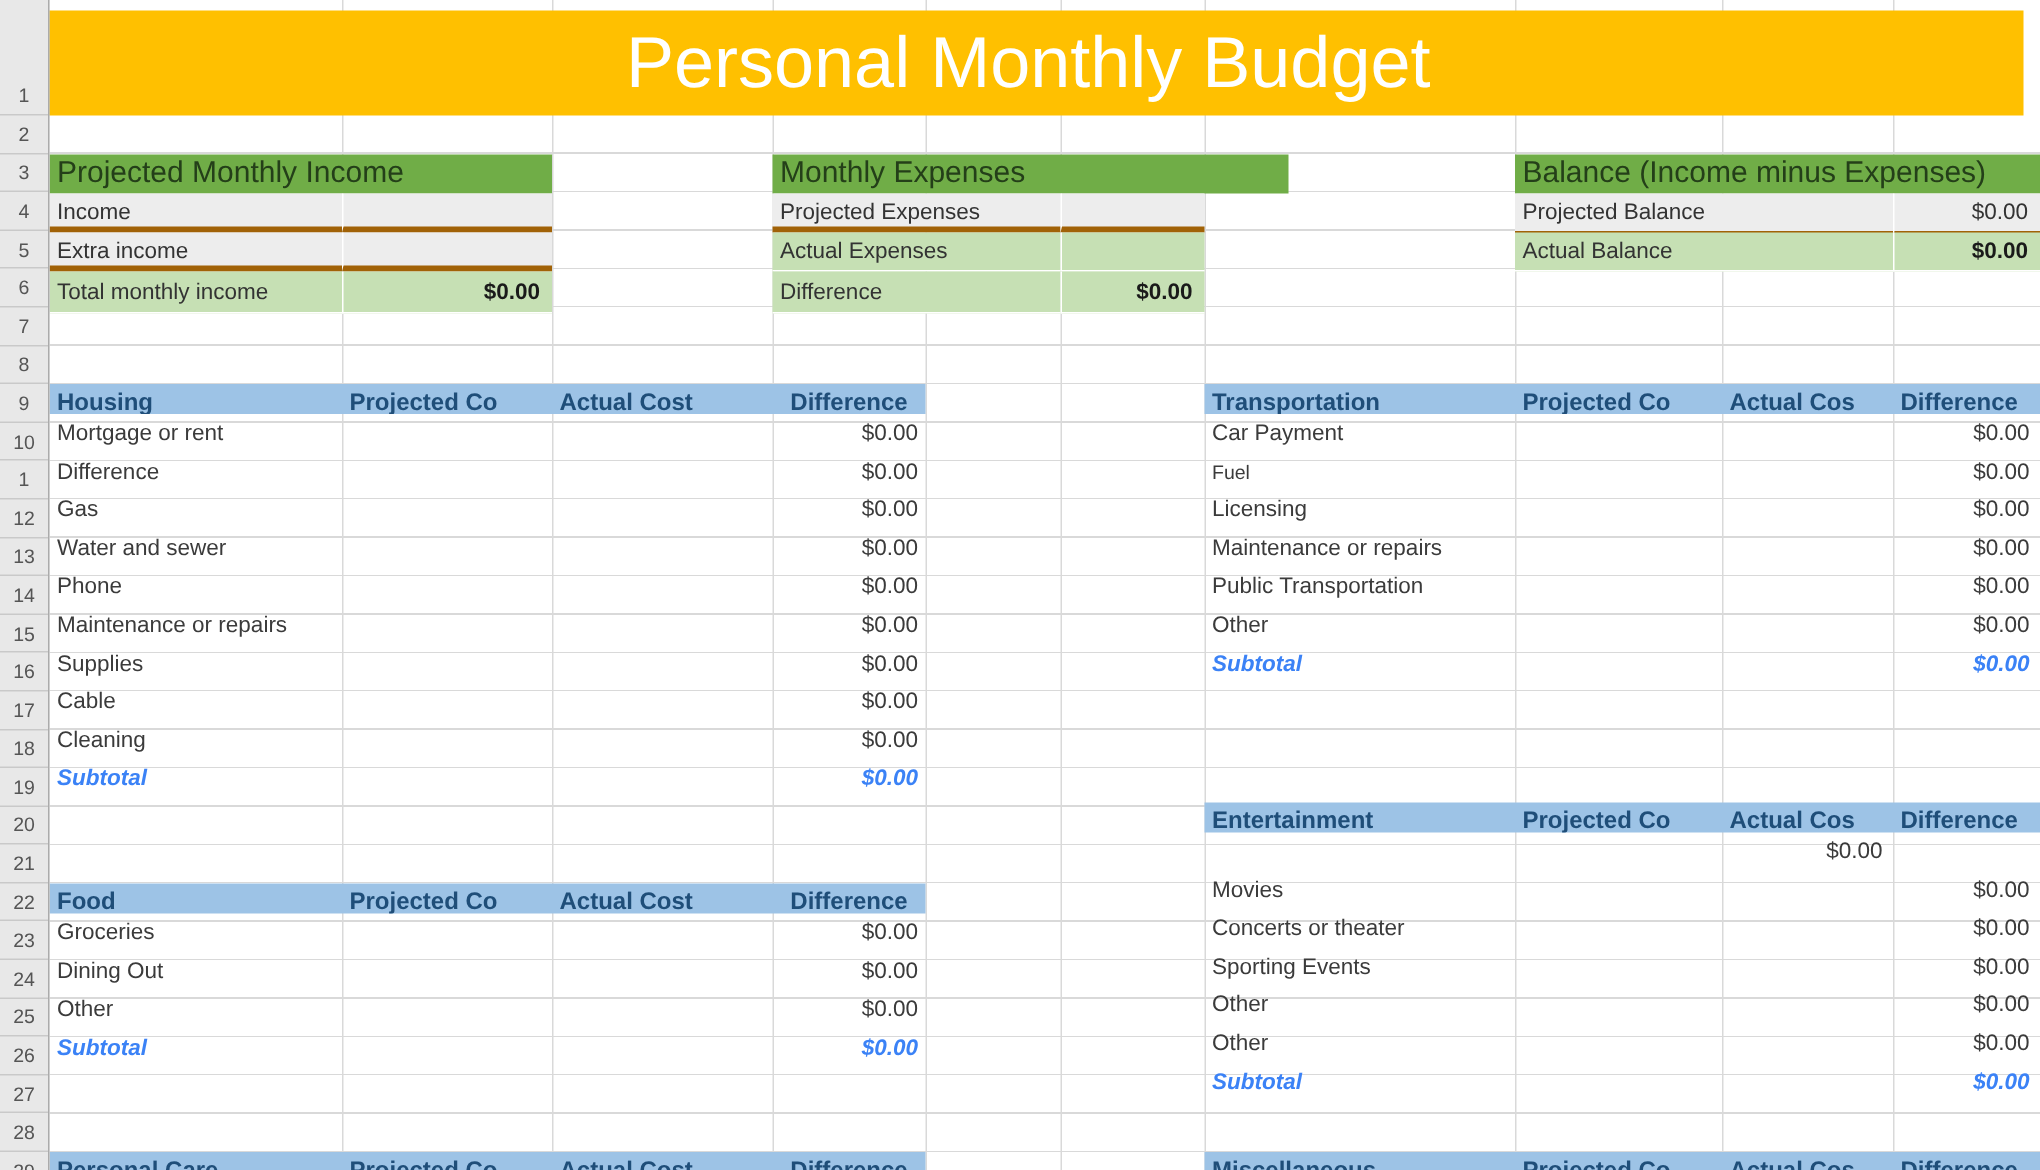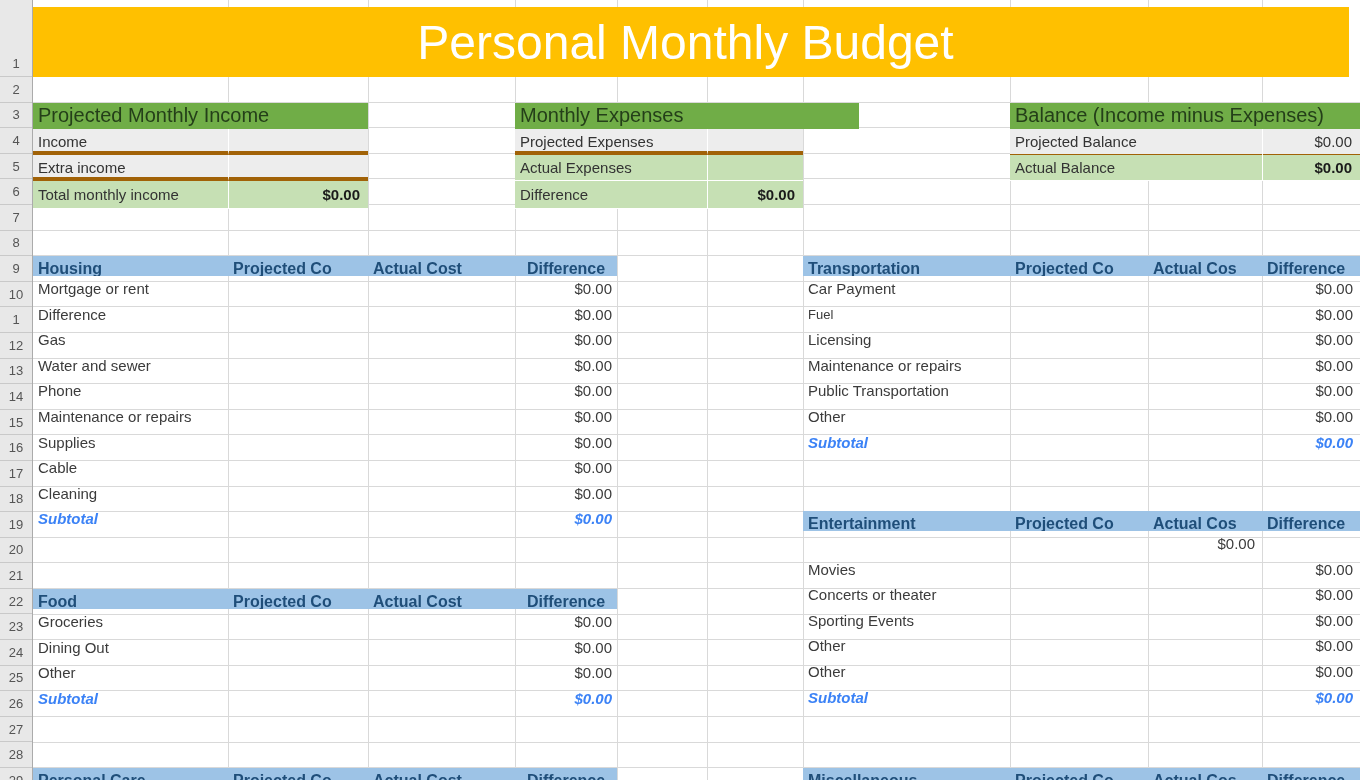--- a/index.html
+++ b/index.html
@@ -54,21 +54,21 @@
   .irow .c.namec { padding-left:5px; }
   .irow .c.valc { text-align:right; padding-right:5px; overflow:hidden; }
   .rcols .c.valc { padding-right:7px; }
   .irow.subtotal .namec, .irow.subtotal .valc { font-weight:bold; color:#3b82f6;font-style:italic; }
   .irow .c.small { font-size:13px; }
 
   #housing       { left:33px;  top:256px; width:584px; }
   #food          { left:33px;  top:589px; width:584px; }
   #personalcare  { left:33px;  top:768px; width:584px; }
   #transportation{ left:803px; top:256px; width:557px; }
-  #entertainment { left:803px; top:511px; width:557px; }
+  #entertainment { left:803px; top:535px; width:557px; }
   #miscellaneous { left:803px; top:768px; width:557px; }
 </style>
 </head>
 <body>
 
 <div class="sheet">
 
   <div class="gridlines"></div>
   <div class="vline" style="left:228px"></div>
   <div class="vline" style="left:368px"></div>

